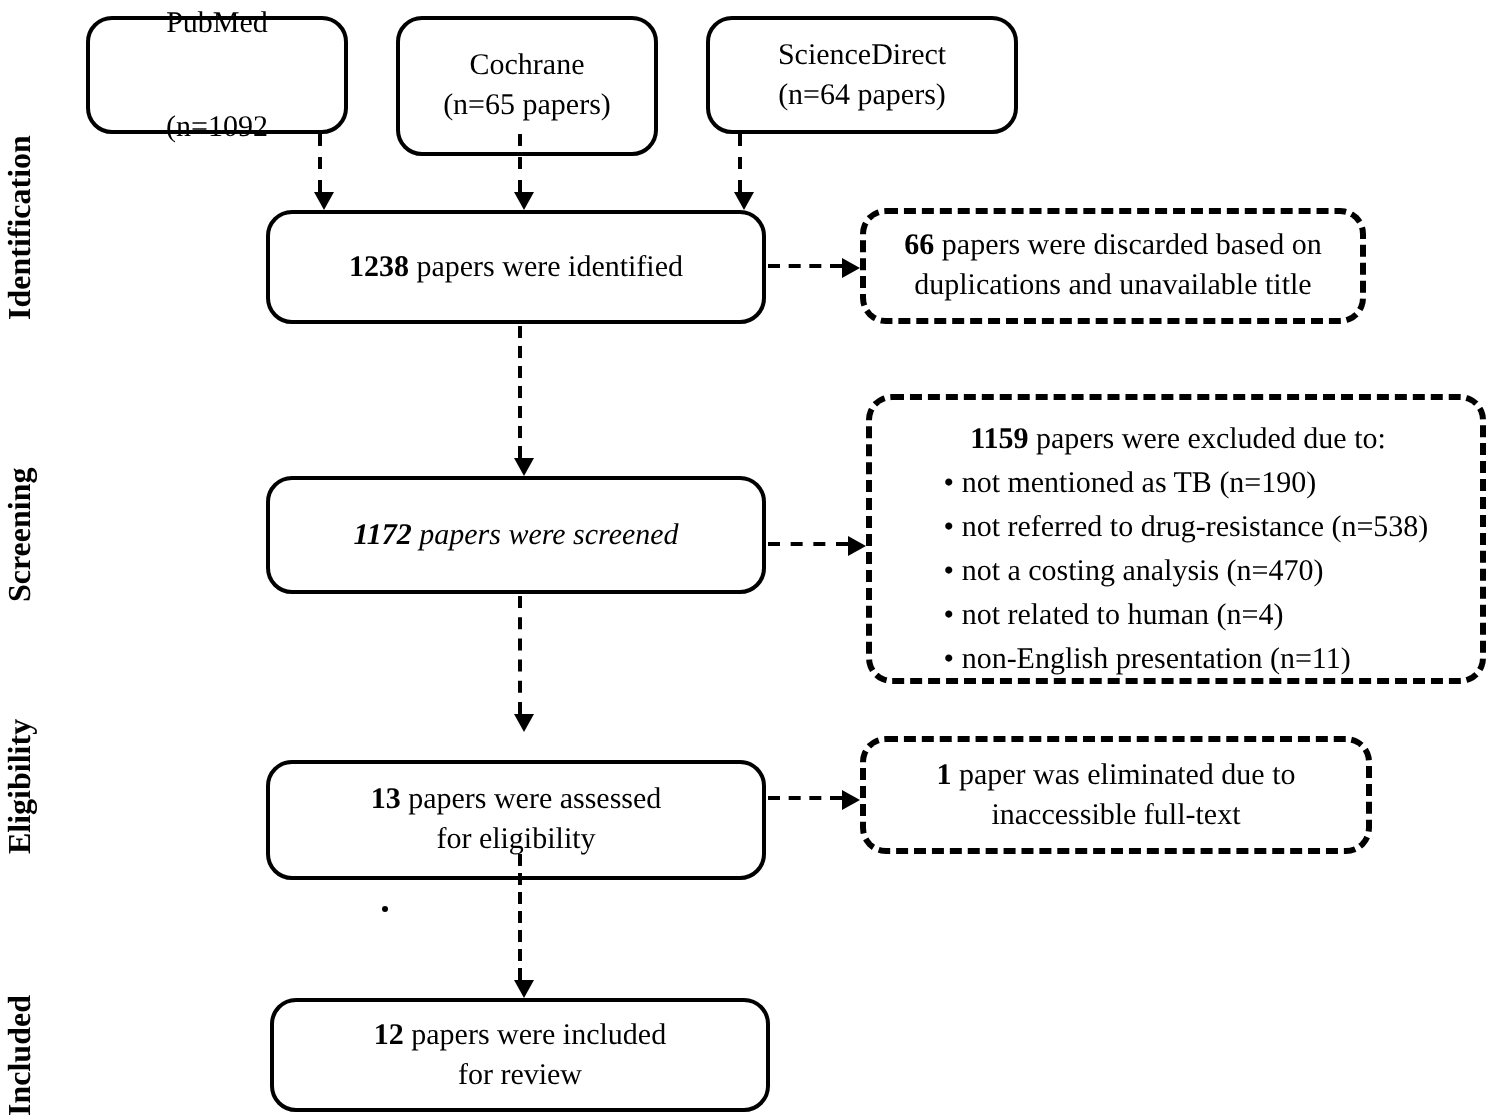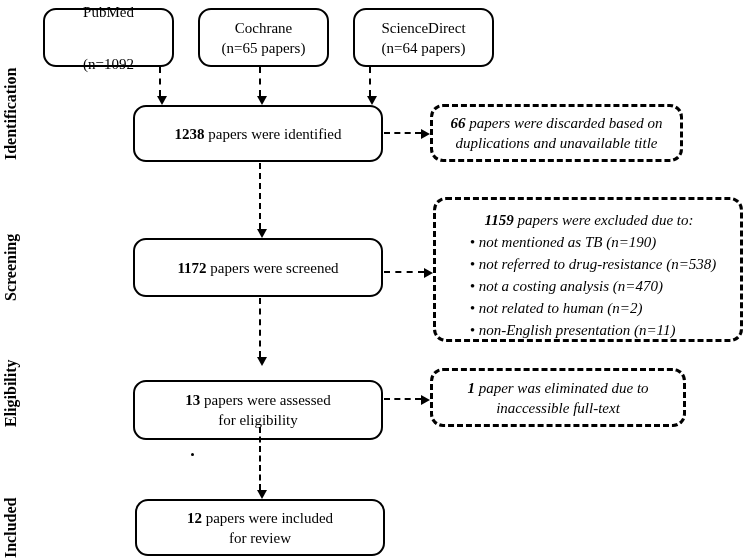--- a/index.html
+++ b/index.html
@@ -23,21 +23,20 @@
     align-items: center;
     justify-content: center;
     text-align: center;
     font-size: 15px;
     line-height: 20px;
     padding: 2px 8px;
   }
   .box.dashed {
     border-style: dashed;
     border-width: 3px;
-    font-style: italic;
   }
   .box b { font-weight: bold; }
   
   .box.reasons {
     align-items: center;
     justify-content: flex-start;
     text-align: left;
     padding: 9px 10px 6px 12px;
     line-height: 22px;
   }
@@ -102,25 +101,25 @@
 
   <div class="stage" style="top:160px;">Identification</div>
   <div class="stage" style="top:301px;">Screening</div>
   <div class="stage" style="top:427px;">Eligibility</div>
   <div class="stage" style="top:558px;">Included</div>
 
   <div class="box" style="left:43px; top:8px; width:131px; height:59px;gap:32px;">
     <div>PubMed</div>
     <div>(n=1092</div>
   </div>
-  <div class="box" style="left:198px; top:8px; width:131px; height:59px;">
+  <div class="box" style="left:198px; top:8px; width:131px; height:70px;">
     <div>Cochrane</div>
     <div>(n=65 papers)</div>
   </div>
-  <div class="box" style="left:353px; top:8px; width:141px; height:59px;">
+  <div class="box" style="left:353px; top:8px; width:156px; height:59px;">
     <div>ScienceDirect</div>
     <div>(n=64 papers)</div>
   </div>
 
   <div class="varrow" style="left:159px; top:67px; height:29px;">
       <span class="head"></span>
     </div>
   <div class="varrow" style="left:259px; top:67px; height:29px;">
       <span class="head"></span>
     </div>
@@ -136,31 +135,31 @@
     <div><b>66</b> <span>papers were discarded based on duplications and unavailable title</span></div>
   </div>
   <div class="harrow" style="left:384px; top:132px; width:37px;">
       <span class="head"></span>
     </div>
 
   <div class="varrow" style="left:259px; top:163px; height:66px;">
       <span class="head"></span>
     </div>
 
-  <div class="box" style="left:133px; top:238px; width:250px; height:59px;">
+  <div class="box" style="left:133px; top:238px; width:250px; height:59px;font-style:italic;">
     <div><b>1172</b> <span>papers were screened</span></div>
   </div>
 
   <div class="box dashed reasons" style="left:433px; top:197px; width:310px; height:145px;">
     <div><b>1159</b> <span>papers were excluded due to:</span></div>
     <ul>
       <li>not mentioned as TB (n=190)</li>
       <li>not referred to drug-resistance (n=538)</li>
       <li>not a costing analysis (n=470)</li>
-      <li>not related to human (n=2)</li>
+      <li>not related to human (n=4)</li>
       <li>non-English presentation (n=11)</li>
     </ul>
   </div>
   <div class="harrow" style="left:384px; top:271px; width:40px;">
       <span class="head"></span>
     </div>
 
   <div class="varrow" style="left:259px; top:298px; height:59px;">
       <span class="head"></span>
     </div>

